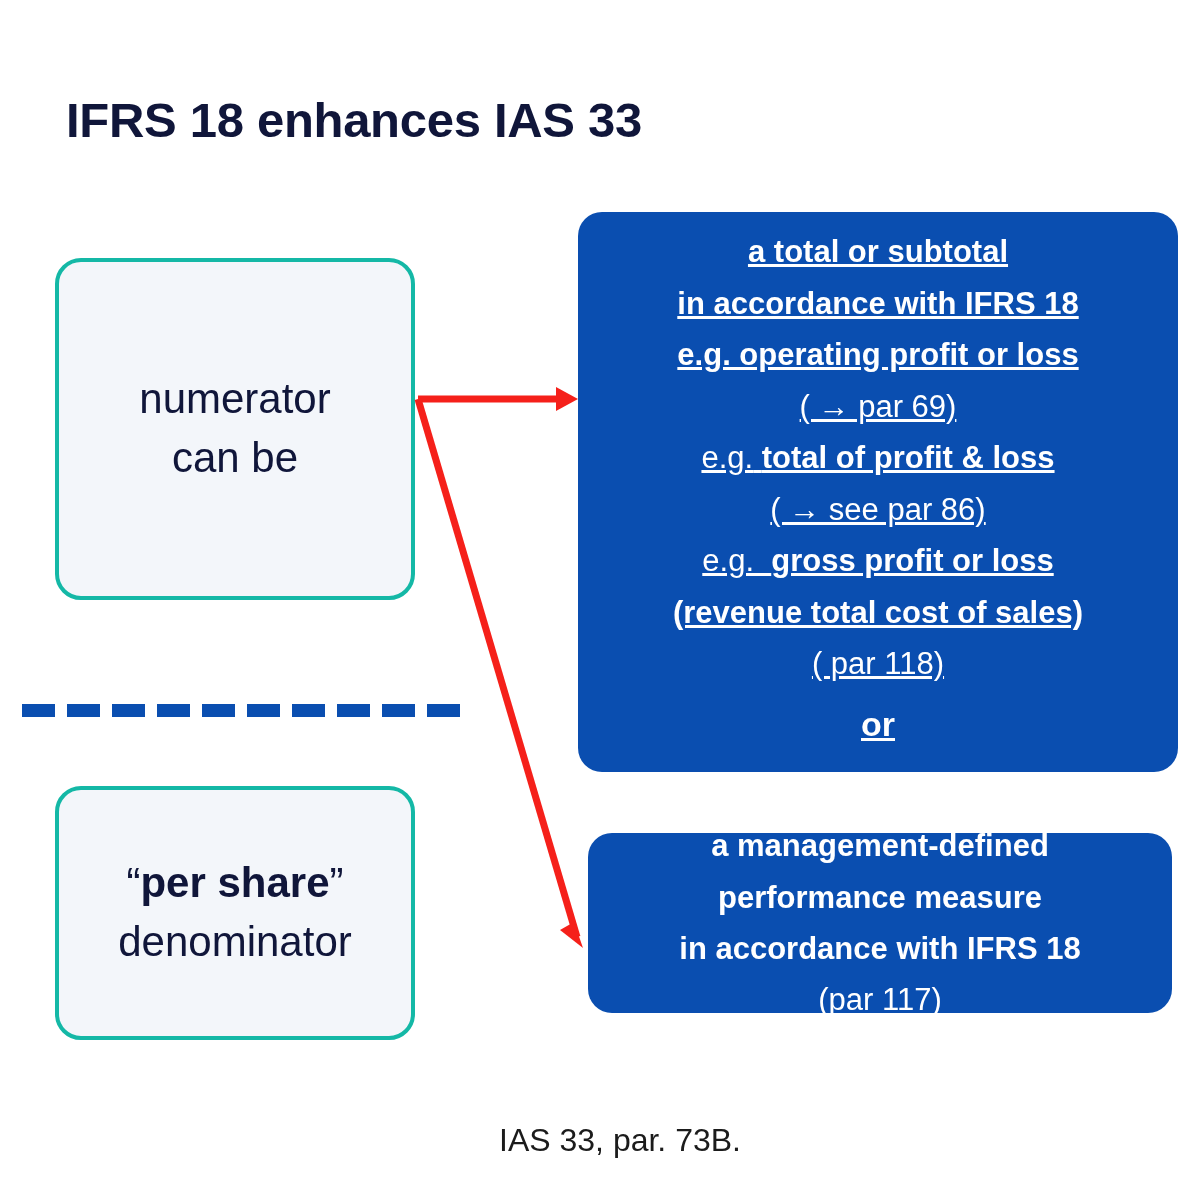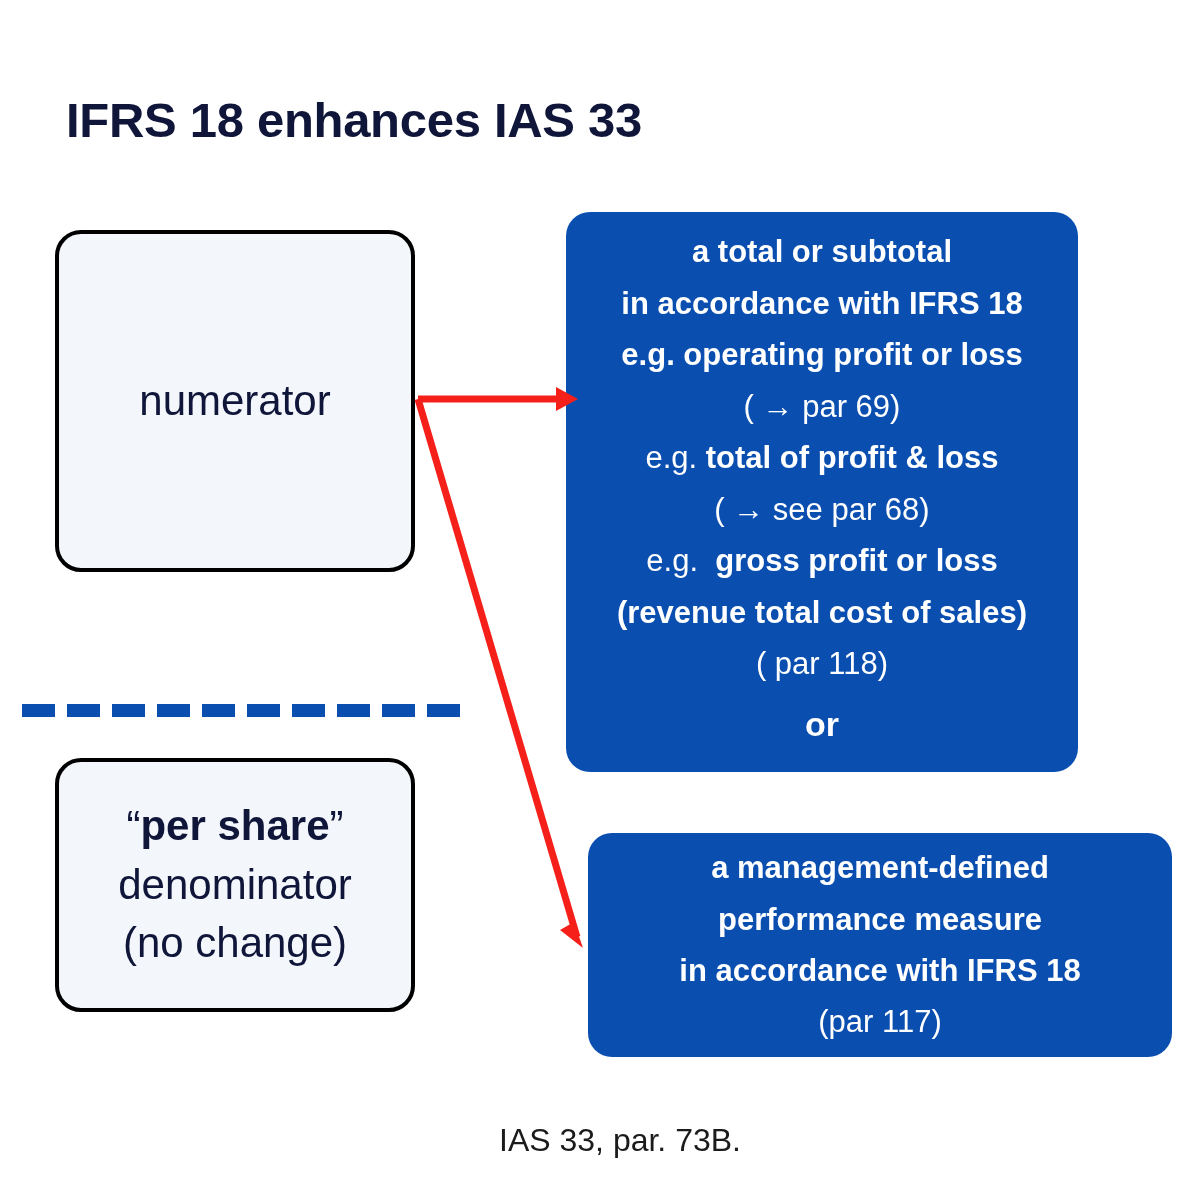--- a/index.html
+++ b/index.html
@@ -16,47 +16,48 @@
     position:absolute;left:66px;top:92px;
     font-size:49px;font-weight:bold;
     color:#10163a;letter-spacing:-0.3px;
     white-space:nowrap;
   }
 
   
   .light-box{
     position:absolute;
     background:#f3f6fa;
-    border:4px solid #000000;
+    border:4px solid #14b8a6;
     border-radius:26px;
     box-sizing:border-box;
     display:flex;flex-direction:column;
     align-items:center;justify-content:center;
     color:#10163a;
     text-align:right;
+    margin-top:28px;
   }
   #numerator-box{left:55px;top:230px;width:360px;height:342px;}
   #denominator-box{left:55px;top:758px;width:360px;height:254px;}
 
   .lb-line{font-size:42px;line-height:1.40;font-weight:normal;white-space:nowrap;}
   .lb-line.b{font-weight:bold;}
   .lb-line .q{font-weight:normal;}
 
   
   .blue-box{
     position:absolute;
     background:#0a4eb0;
     border-radius:24px;
     box-sizing:border-box;
     display:flex;flex-direction:column;
     align-items:center;justify-content:center;
     color:#ffffff;text-align:center;
   }
-  #total-subtotal-box{left:566px;top:212px;width:512px;height:560px;}
-  #mpm-box{left:588px;top:833px;width:584px;height:224px;}
+  #total-subtotal-box{left:578px;top:212px;width:600px;height:560px;text-decoration:underline;}
+  #mpm-box{left:588px;top:833px;width:584px;height:180px;}
 
   .bb-line{font-size:31px;line-height:1.66;white-space:nowrap;}
   .bb-line.b{font-weight:bold;}
   .bb-line.r{font-weight:normal;}
   .bb-line .b{font-weight:bold;}
   .bb-line .r{font-weight:normal;margin-top:8px;}
   #or-line{font-size:34px;font-weight:bold;line-height:2.0;}
 
   
   #divider{
@@ -79,37 +80,37 @@
 </style>
 </head>
 <body>
 
 <div id="stage">
 
   <div id="title">IFRS 18 enhances IAS 33</div>
 
   <div id="numerator-box" class="light-box">
     <div class="lb-line">numerator</div>
+    <div class="lb-line">can be</div>
   </div>
 
   <div id="divider"></div>
 
   <div id="denominator-box" class="light-box">
     <div class="lb-line b"><span class="q">“</span><span>per share</span><span class="q">”</span></div>
     <div class="lb-line">denominator</div>
-    <div class="lb-line">(no change)</div>
   </div>
 
   <div id="total-subtotal-box" class="blue-box">
     <div class="bb-line b">a total or subtotal</div>
     <div class="bb-line b">in accordance with IFRS 18</div>
     <div class="bb-line b">e.g. operating profit or loss</div>
     <div class="bb-line r">( → par 69)</div>
     <div class="bb-line"><span class="r">e.g.</span>&nbsp;<span class="b">total of profit &amp; loss</span></div>
-    <div class="bb-line r">( → see par 68)</div>
+    <div class="bb-line r">( → see par 86)</div>
     <div class="bb-line"><span class="r">e.g.</span>&nbsp;&nbsp;<span class="b">gross profit or loss</span></div>
     <div class="bb-line b">(revenue total cost of sales)</div>
     <div class="bb-line r">( par 118)</div>
     <div id="or-line">or</div>
   </div>
 
   <div id="mpm-box" class="blue-box">
     <div class="bb-line b">a management-defined</div>
     <div class="bb-line b">performance measure</div>
     <div class="bb-line b">in accordance with IFRS 18</div>

